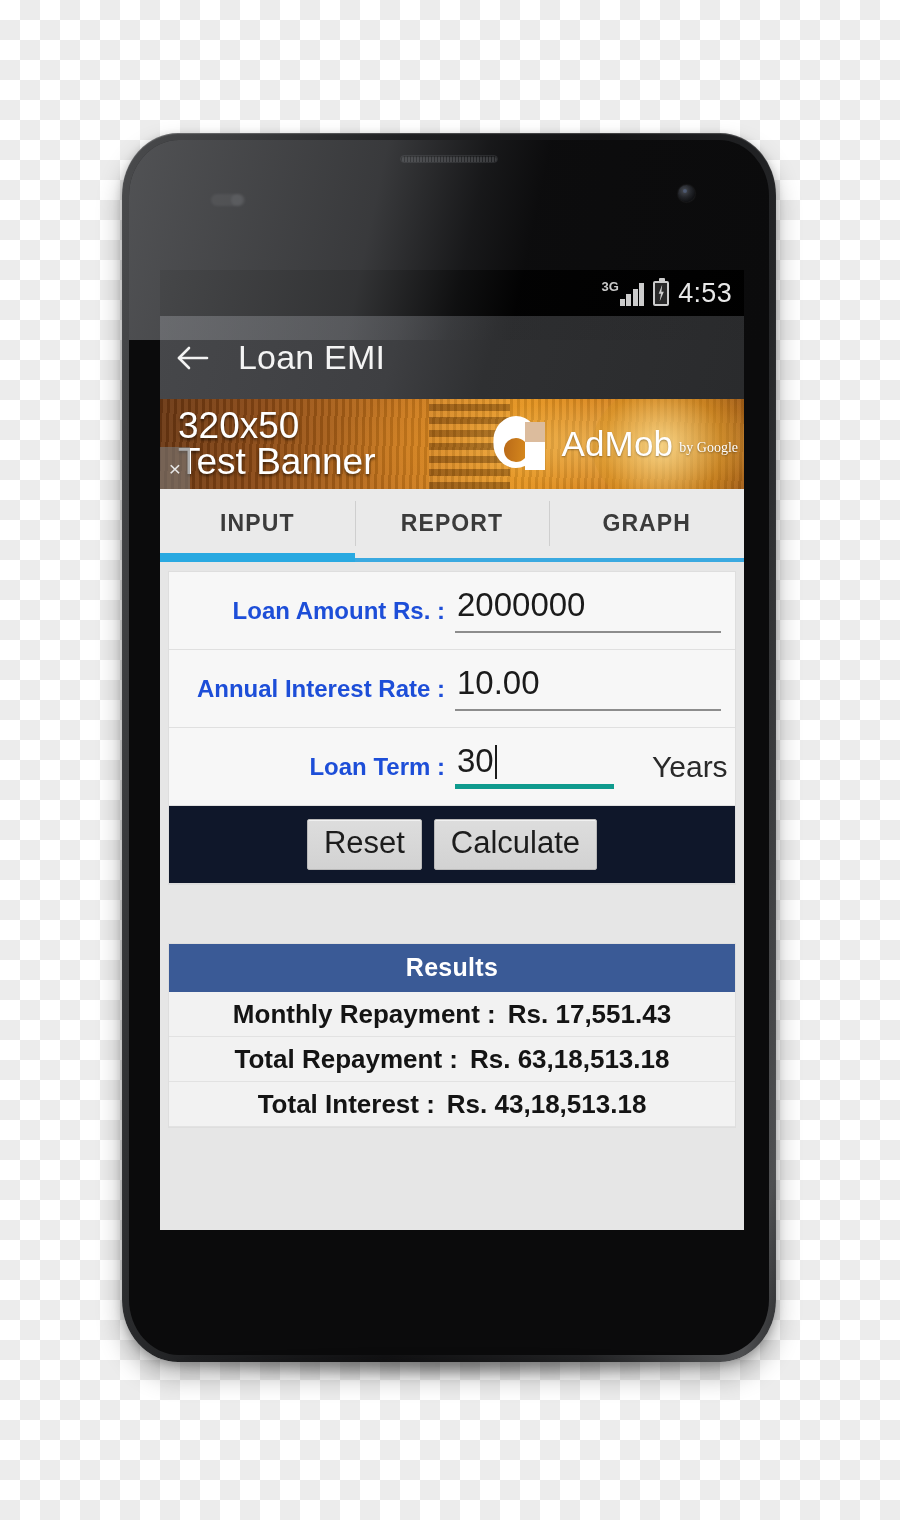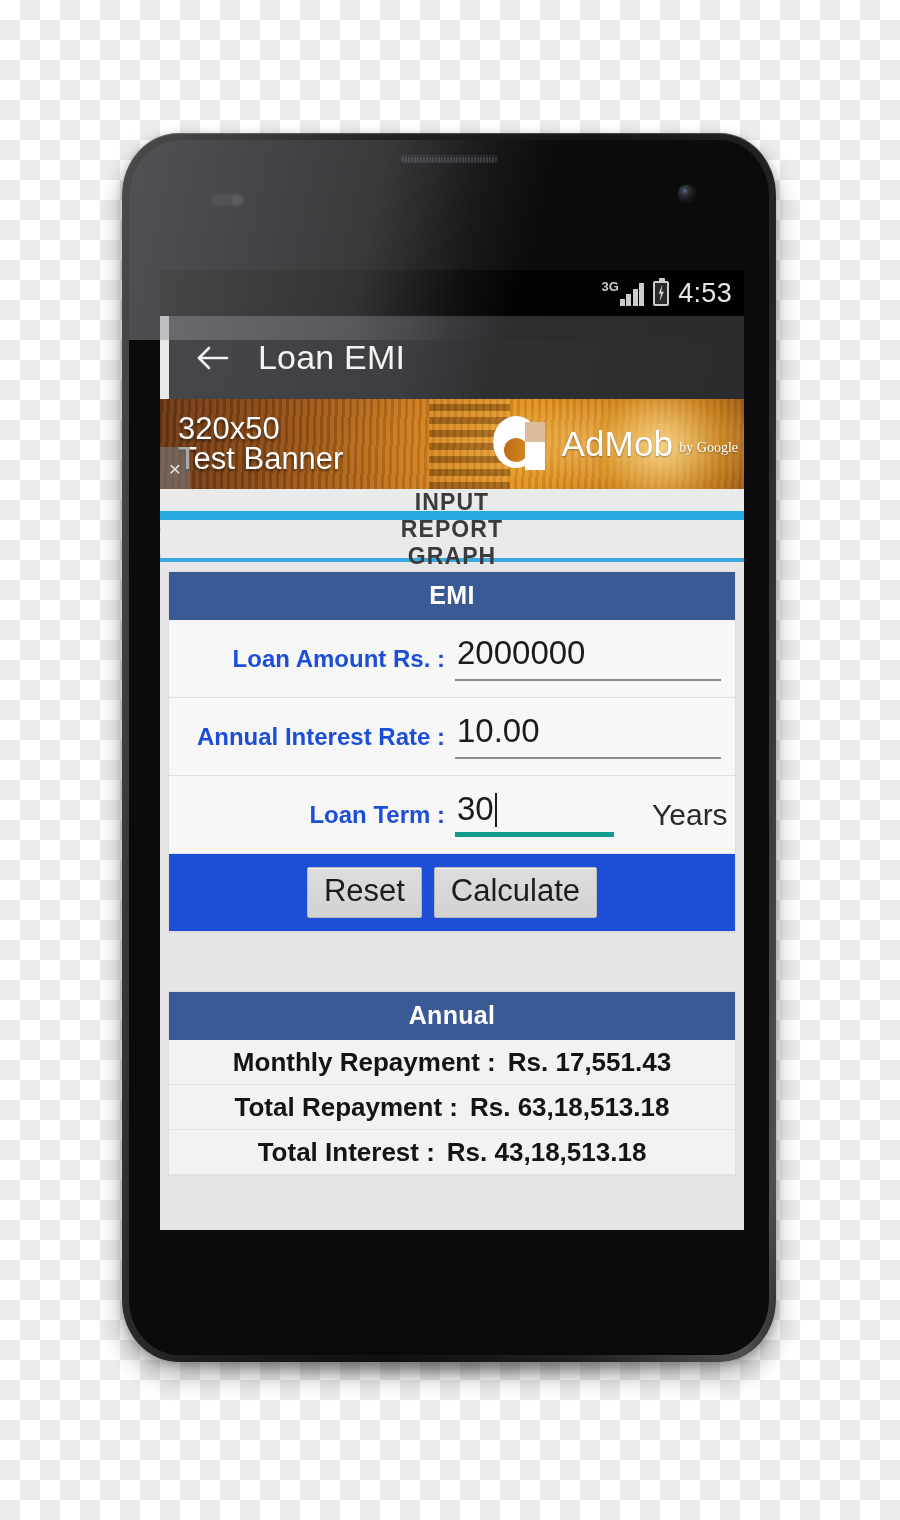--- a/index.html
+++ b/index.html
@@ -158,23 +158,22 @@
     line-height: 1;
     letter-spacing: 0.3px;
   }
 
   
   #app-bar {
     height: 83px;
     background: linear-gradient(104deg, #46474a 0%, #3e3f42 40%, #2f3032 56%, #2a2b2d 100%);
     display: flex;
     align-items: center;
-    padding-left: 27px;
+    padding-left: 16px;
     gap: 28px;
-    margin-left: 9px;
   }
   #back-arrow { width: 34px; height: 30px; flex: none; }
   #app-title {
     color: #f4f4f4;
     font-size: 34px;
     font-weight: 400;
     letter-spacing: 0.2px;
   }
 
   
@@ -200,21 +199,21 @@
     content:"";
     position:absolute; right: -4%; top: -22%; width: 30%; height: 150%;
     border-radius: 50%;
     background: radial-gradient(circle at 40% 50%, rgba(255,226,150,0.75) 0%, rgba(214,146,32,0.45) 48%, rgba(120,66,10,0.08) 72%, rgba(0,0,0,0) 80%);
   }
   #ad-text {
     position: relative;
     z-index: 3;
     margin-left: 18px;
     color: #ffffff;
-    font-size: 31px;
+    font-size: 37px;
     line-height: 0.97;
     text-shadow: 0 2px 3px rgba(0,0,0,0.55);
     font-weight: 400;
   }
   #ad-right {
     position: relative;
     z-index: 3;
     margin-left: auto;
     margin-right: 6px;
     display: flex;
@@ -274,21 +273,20 @@
     line-height: 1;
   }
 
   
   #tabs {
     height: 73px;
     background: #eaeaea;
     display: flex;
     position: relative;
     border-bottom: 4px solid #3aa9e0;
-    flex-direction: column;
   }
   .tab {
     flex: 1;
     display: flex;
     align-items: center;
     justify-content: center;
     font-size: 23px;
     font-weight: bold;
     letter-spacing: 1.1px;
     color: #3b3b3b;
@@ -400,21 +398,21 @@
     border-right: 11px solid transparent;
     border-top: 12px solid #9a9a9a;
   }
 
   .button-row {
     display: flex;
     align-items: center;
     justify-content: center;
     gap: 12px;
     height: 78px;
-    background: #1d4ed8;
+    background: #0f172a;
     border-bottom: 1px solid #dcdcdc;
   }
   .btn {
     background: linear-gradient(180deg,#dddddd 0%, #d2d2d2 100%);
     border: 1px solid #b9b9b9;
     border-radius: 2px;
     padding: 7px 16px 9px;
     font-size: 31px;
     color: #1c1c1c;
     line-height: 1.06;
@@ -513,21 +511,20 @@
           <span>REPORT</span>
         </div>
         <div class="tab">
           <span>GRAPH</span>
         </div>
       </div>
 
       <div id="content">
 
         <div class="card">
-          <div class="card-header">EMI</div>
 
           <div class="form-row">
             <div class="form-label">Loan Amount Rs. :</div>
             <div class="field-wrap">
               <div class="field">
                 <span class="val">2000000</span>
                 <span class="underline"></span>
               </div>
             </div>
           </div>
@@ -558,21 +555,21 @@
 
           <div class="button-row">
             <button class="btn">Reset</button>
             <button class="btn">Calculate</button>
           </div>
         </div>
 
         <div id="card-gap"></div>
 
         <div class="card">
-          <div class="card-header">Annual</div>
+          <div class="card-header">Results</div>
 
           <div class="result-row">
             <span class="result-label">Monthly Repayment :</span>
             <span class="result-value">Rs. 17,551.43</span>
           </div>
           <div class="result-row">
             <span class="result-label">Total Repayment :</span>
             <span class="result-value">Rs. 63,18,513.18</span>
           </div>
           <div class="result-row">

